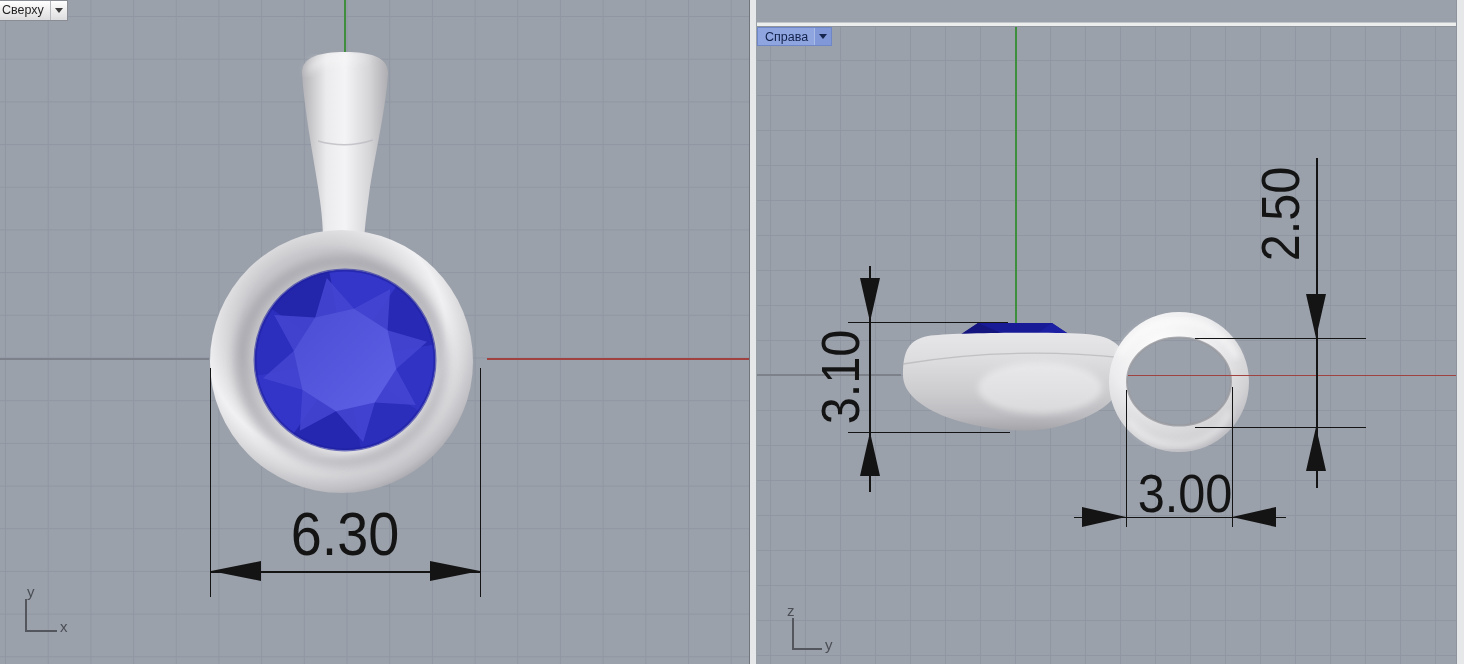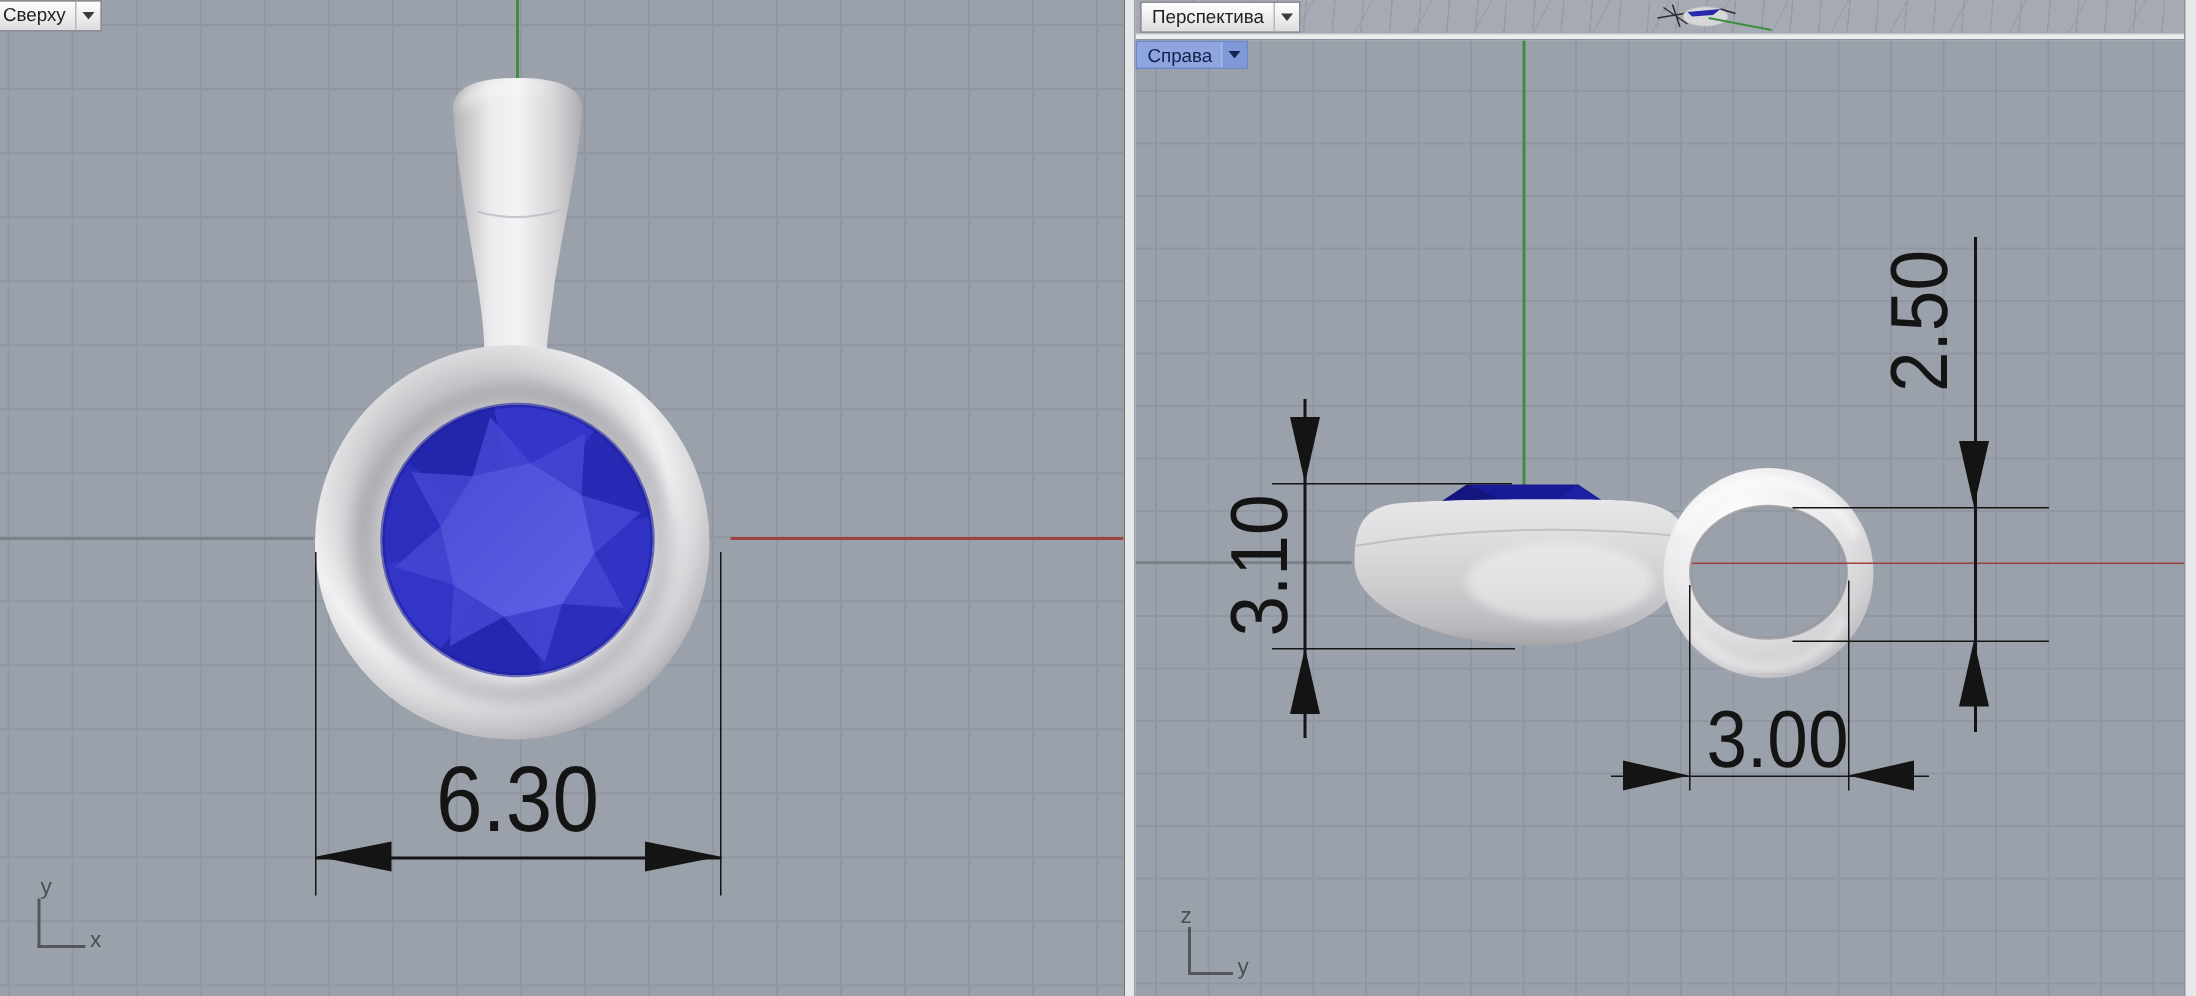--- a/index.html
+++ b/index.html
@@ -150,36 +150,20 @@
     </div>
 
     <div id="label-top" class="vp-label">
       <span class="txt">Сверху</span>
       <span class="arr">
         <span class="tri-down"></span>
       </span>
     </div>
   </div>
 
-  <div id="strip-persp">
-    <div id="label-persp" class="vp-label">
-      <span class="txt">Перспектива</span>
-      <span class="arr">
-        <span class="tri-down"></span>
-      </span>
-    </div>
-
-    <svg style="position:absolute;left:338px;top:0;" width="90" height="22" viewBox="0 0 90 22">
-      <path d="M14 5 L30 16 M20 3 L25 18 M10 12 L34 8" stroke="#2c2c30" stroke-width="1"></path>
-      <ellipse cx="42" cy="11" rx="15" ry="6.5" fill="#d7d7da" stroke="#b9b9bd" stroke-width="0.6"></ellipse>
-      <path d="M30 8 L52 6 L47 10 L33 11 Z" fill="#2628ae"></path>
-      <path d="M44 12 L86 20" stroke="#3f8e3e" stroke-width="1.5"></path>
-      <path d="M52 6 L62 9" stroke="#2c2c30" stroke-width="1"></path>
-    </svg>
-  </div>
   <div id="hdivider"></div>
 
   <div id="vp-right" class="vp grid-small">
 
     <div class="axis" style="left:258px;top:0;width:2px;height:300px;background:var(--axis-y-green);"></div>
     <div class="axis" style="left:0;top:347px;width:144px;height:1.5px;background:var(--axis-negative);"></div>
 
     <div class="obj" style="left:133px;top:273px;width:370px;height:165px;">
       <svg width="370" height="165" viewBox="0 0 370 165">
         <defs>

